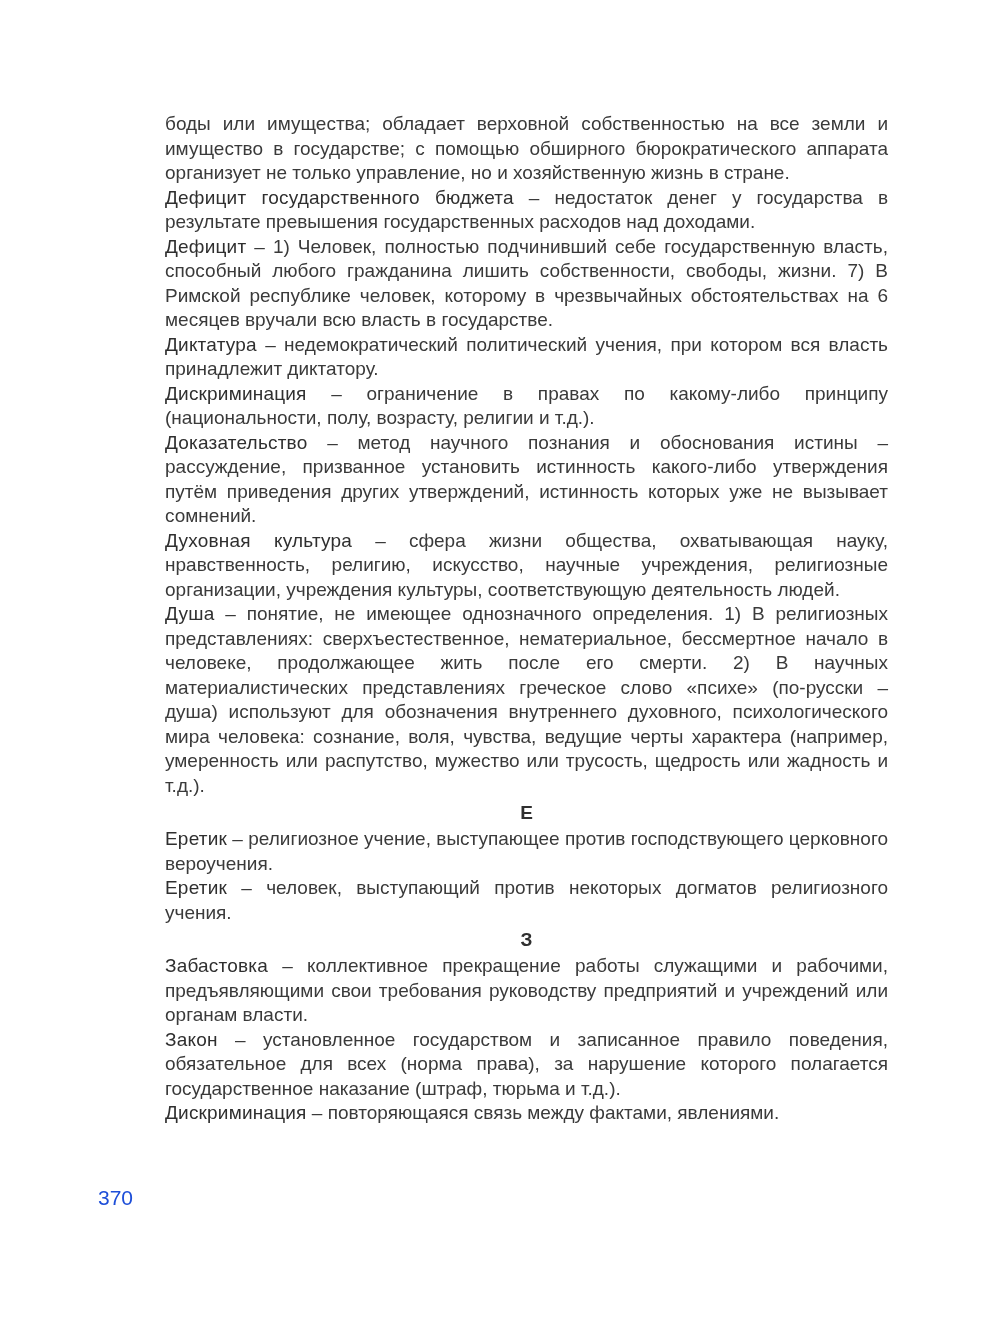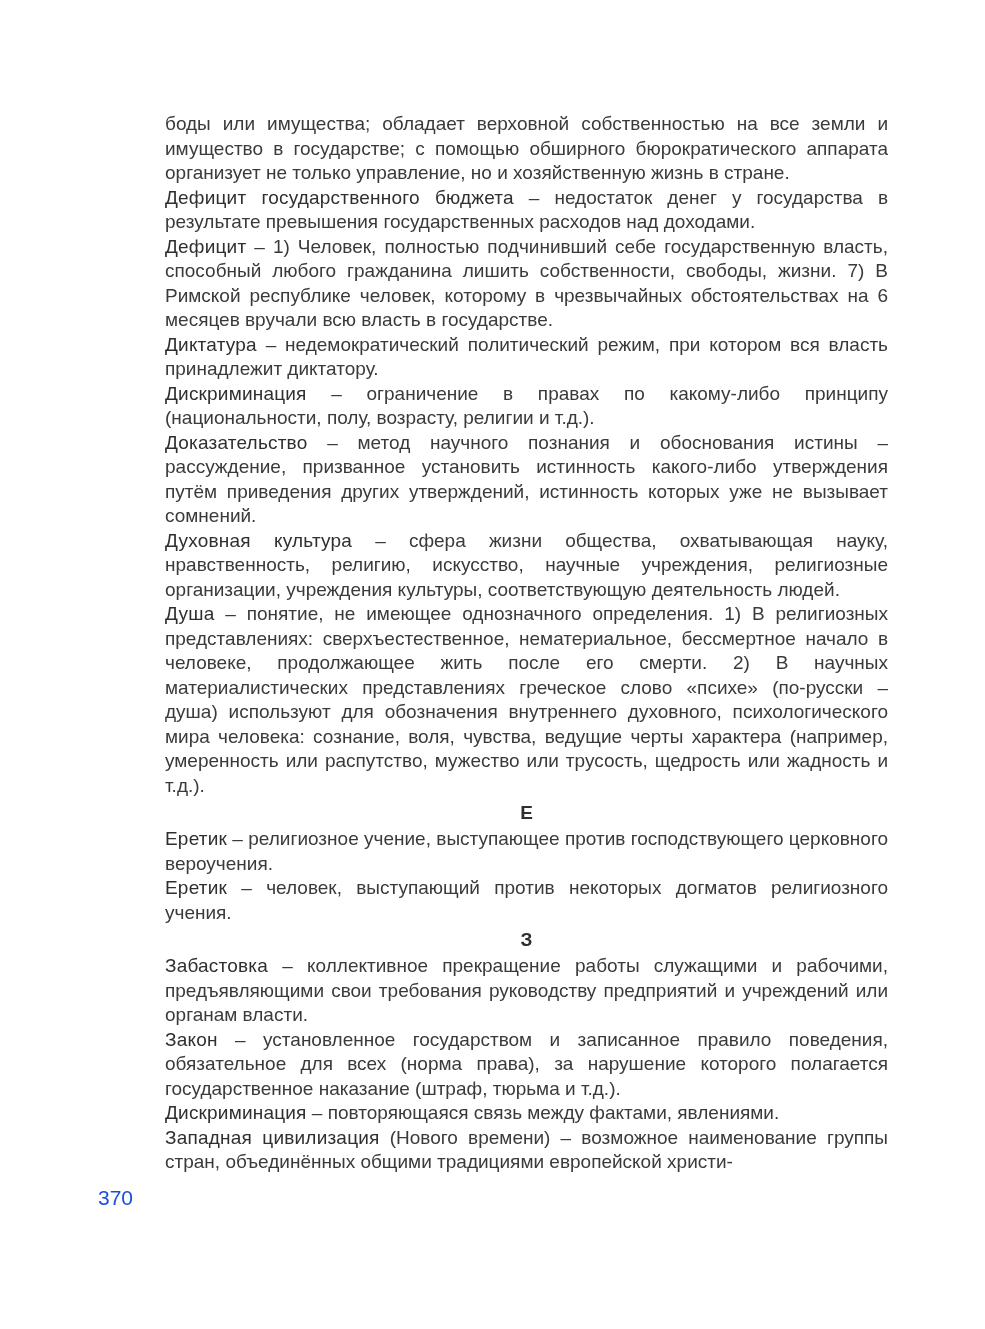--- a/index.html
+++ b/index.html
@@ -46,28 +46,27 @@
   }
 </style>
 </head>
 <body>
 
 <div>
   <main class="text-block" id="content">
       <p class="entry"><span>боды или имущества;  обладает верховной собственностью на все земли и имущество в государстве; с помощью обширного бюрократического аппарата организует не только управление, но и хозяйственную жизнь в стране.</span></p>
       <p class="entry"><strong class="term">Дефицит государственного бюджета</strong><span> – недостаток денег у государства в результате превышения государственных расходов над доходами.</span></p>
       <p class="entry"><strong class="term">Дефицит</strong><span> – 1) Человек, полностью подчинивший себе государственную власть, способный любого гражданина лишить собственности, свободы, жизни. 7) В Римской республике человек, которому в чрезвычайных обстоятельствах на 6 месяцев вручали всю власть в государстве.</span></p>
-      <p class="entry"><strong class="term">Диктатура</strong><span> – недемократический политический режим, при котором вся власть принадлежит диктатору.</span></p>
+      <p class="entry"><strong class="term">Диктатура</strong><span> – недемократический политический учения, при котором вся власть принадлежит диктатору.</span></p>
       <p class="entry"><strong class="term">Дискриминация</strong><span> – ограничение в правах по какому-либо принципу (национальности, полу, возрасту, религии и т.д.).</span></p>
       <p class="entry"><strong class="term">Доказательство</strong><span> – метод научного познания и обоснования истины – рассуждение, призванное установить истинность какого-либо утверждения путём приведения других утверждений, истинность которых уже не вызывает сомнений.</span></p>
       <p class="entry"><strong class="term">Духовная культура</strong><span> – сфера жизни общества, охватывающая науку, нравственность, религию, искусство, научные учреждения, религиозные организации, учреждения культуры, соответствующую деятельность людей.</span></p>
       <p class="entry"><strong class="term">Душа</strong><span> – понятие, не имеющее однозначного определения. 1) В религиозных представлениях: сверхъестественное, нематериальное, бессмертное начало в человеке, продолжающее жить после его смерти. 2) В научных материалистических представлениях греческое слово «психе» (по-русски – душа) используют для обозначения внутреннего духовного, психологического мира человека: сознание, воля, чувства, ведущие черты характера (например, умеренность или распутство, мужество или трусость, щедрость или жадность и т.д.).</span></p>
       <div class="section-letter">Е</div>
       <p class="entry"><strong class="term">Еретик</strong><span> – религиозное учение, выступающее против господствующего церковного вероучения.</span></p>
       <p class="entry"><strong class="term">Еретик</strong><span> – человек, выступающий против некоторых догматов религиозного учения.</span></p>
       <div class="section-letter">З</div>
       <p class="entry"><strong class="term">Забастовка</strong><span> – коллективное прекращение работы служащими и рабочими, предъявляющими свои требования руководству предприятий и учреждений или органам власти.</span></p>
       <p class="entry"><strong class="term">Закон</strong><span> – установленное государством и записанное правило поведения, обязательное для всех (норма права), за нарушение которого полагается государственное наказание (штраф, тюрьма и т.д.).</span></p>
       <p class="entry"><strong class="term">Дискриминация</strong><span> – повторяющаяся связь между фактами, явлениями.</span></p>
-      <p class="entry"><strong class="term">Западная цивилизация</strong><span> (Нового времени) – возможное наименование группы стран, объединённых общими традициями европейской христи-</span></p>
     </main>
   <div class="page-number">370</div>
 </div>
 
 </body></html>

